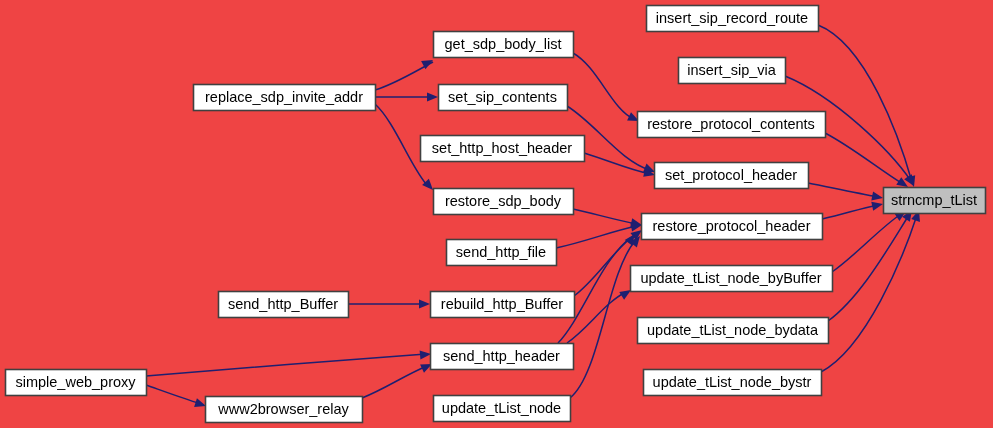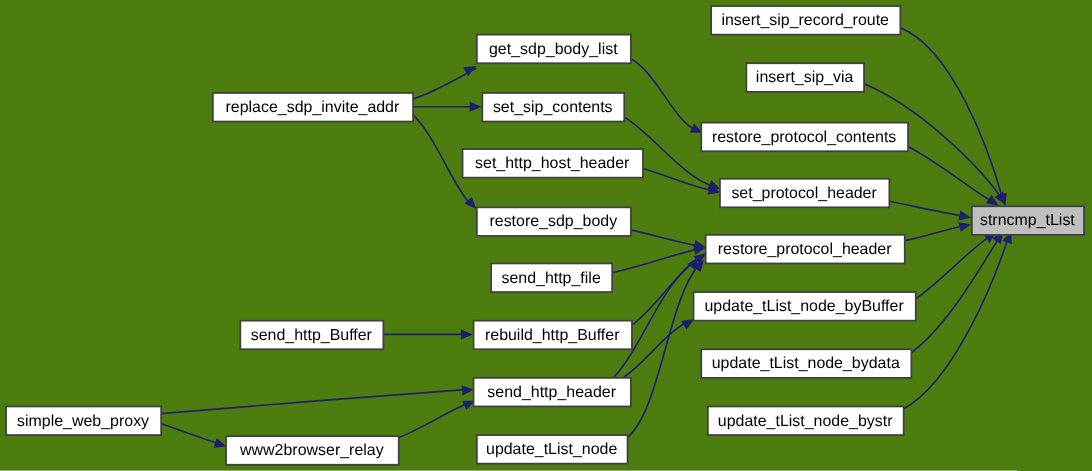--- a/index.html
+++ b/index.html
@@ -4,21 +4,21 @@
 <style>
   html, body {
     margin: 0;
     padding: 0;
     background: #ffffff;
   }
   #graph-root {
     position: relative;
     width: 993px;
     height: 428px;
-    background: #4d7c0f;
+    background: #ef4444;
     font-family: "Liberation Sans", sans-serif;
     overflow: hidden;
   }
   #graph-svg {
     position: absolute;
     left: 0;
     top: 0;
     width: 993px;
     height: 428px;
   }

